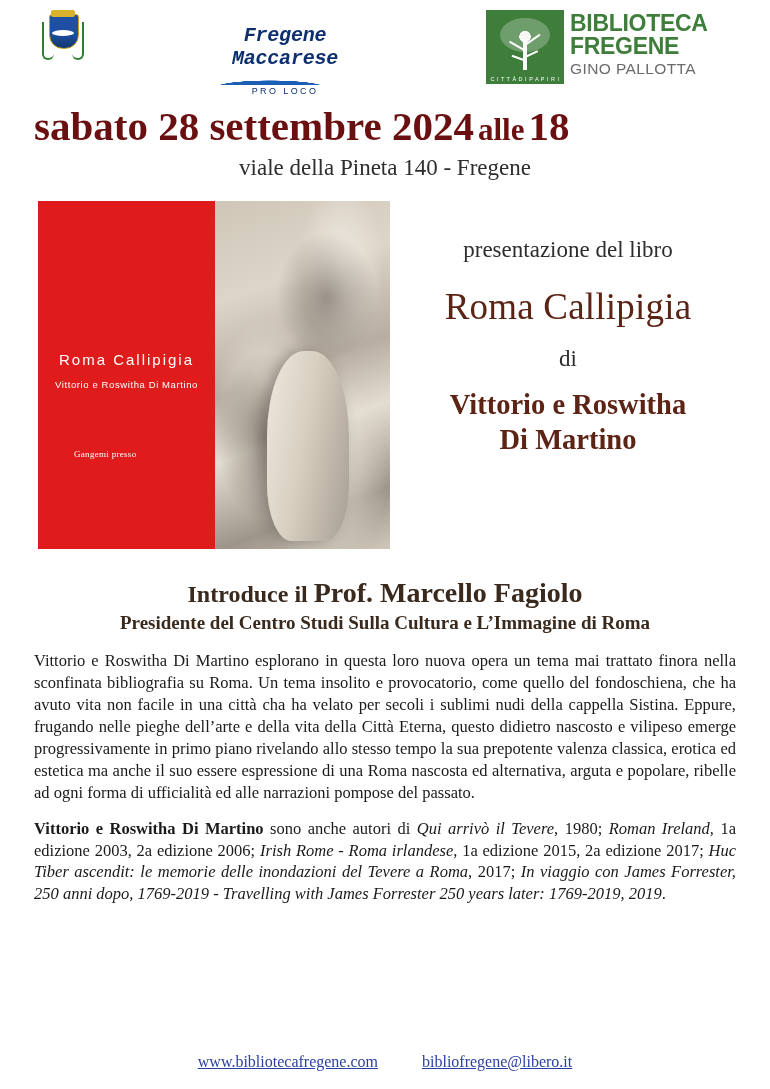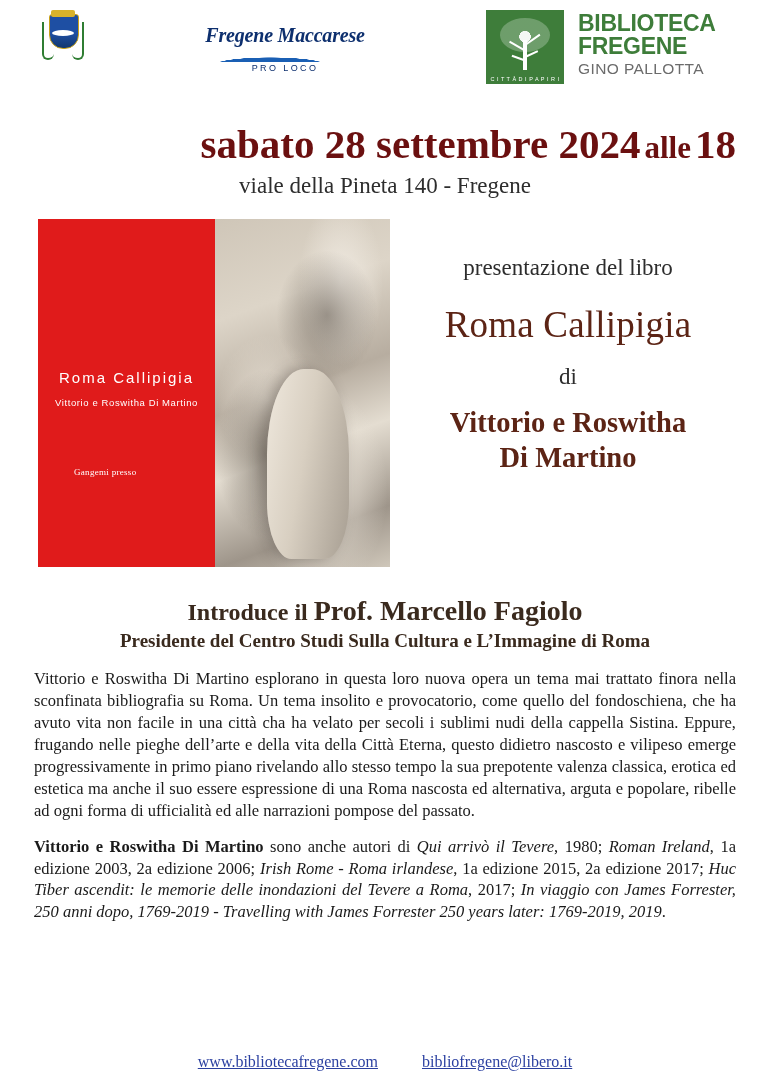--- a/index.html
+++ b/index.html
@@ -82,21 +82,21 @@
     line-height: 1.22;
     color: #111;
   }
 
   .logo-proloco {
     text-align: center;
     margin-top: 14px;
     width: 180px;
   }
   .proloco-title {
-    font-family: Liberation Serif, serif;
+    font-family: Liberation Mono, monospace;
     font-weight: bold;
     font-style: italic;
     font-size: 20px;
     color: #0d2f6e;
     letter-spacing: -0.2px;
   }
   .proloco-wave {
     width: 150px;
     height: 14px;
     margin: 1px auto 0;
@@ -108,21 +108,21 @@
     font-family: "Liberation Sans", sans-serif;
     font-size: 9px;
     letter-spacing: 2.4px;
     color: #0d2f6e;
     margin-top: 1px;
   }
 
   .logo-biblio {
     display: flex;
     align-items: flex-start;
-    gap: 14px;
+    gap: 6px;
     width: 250px;
   }
   .biblio-badge {
     width: 78px;
     height: 74px;
     background: #3e7d3a;
     position: relative;
     overflow: hidden;
     flex: none;
   }
@@ -166,22 +166,22 @@
   .biblio-l3 {
     font-family: "Liberation Sans", sans-serif;
     font-size: 15.5px;
     color: #6b6b6b;
     letter-spacing: 0.4px;
     margin-top: 3px;
   }
 
   
   .date-line {
-    text-align: right;
-    margin-top: 22px;
+    text-align: left;
+    margin-top: 4px;
     white-space: nowrap;
   }
   .date-main {
     font-family: "Liberation Serif", serif;
     font-weight: bold;
     font-size: 41px;
     color: #6b1010;
     letter-spacing: 0px;
   }
   .date-alle {

